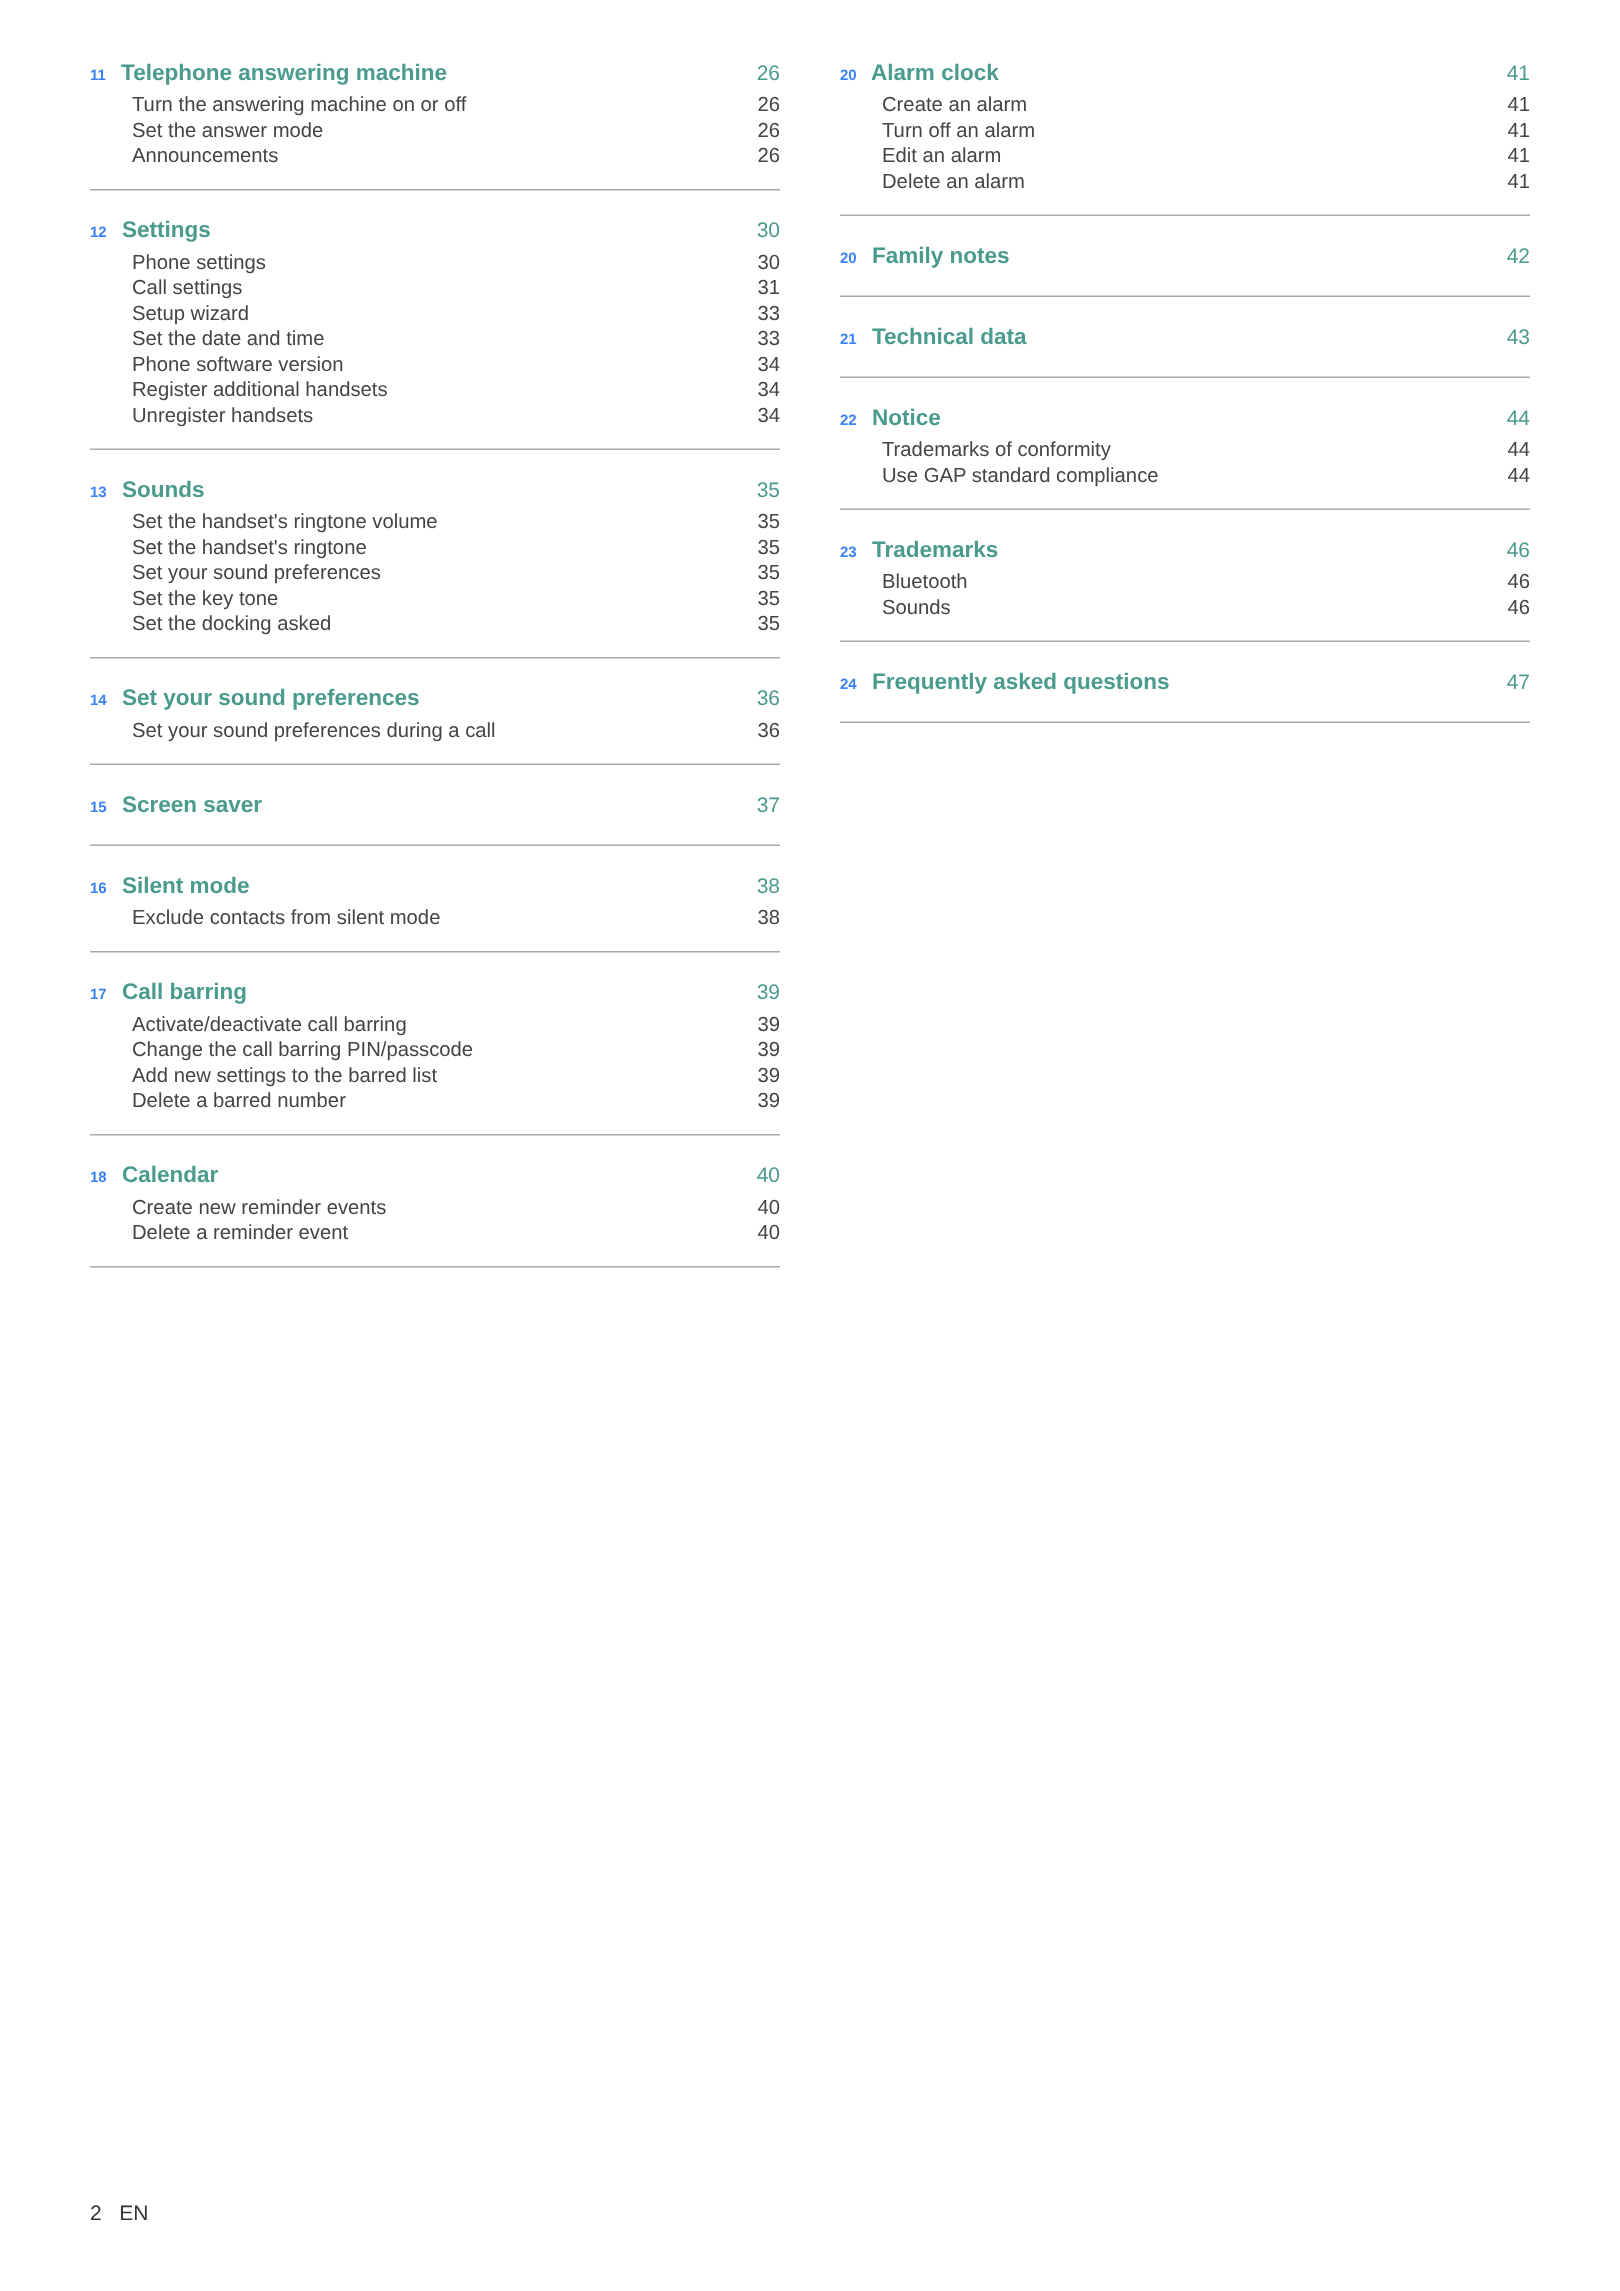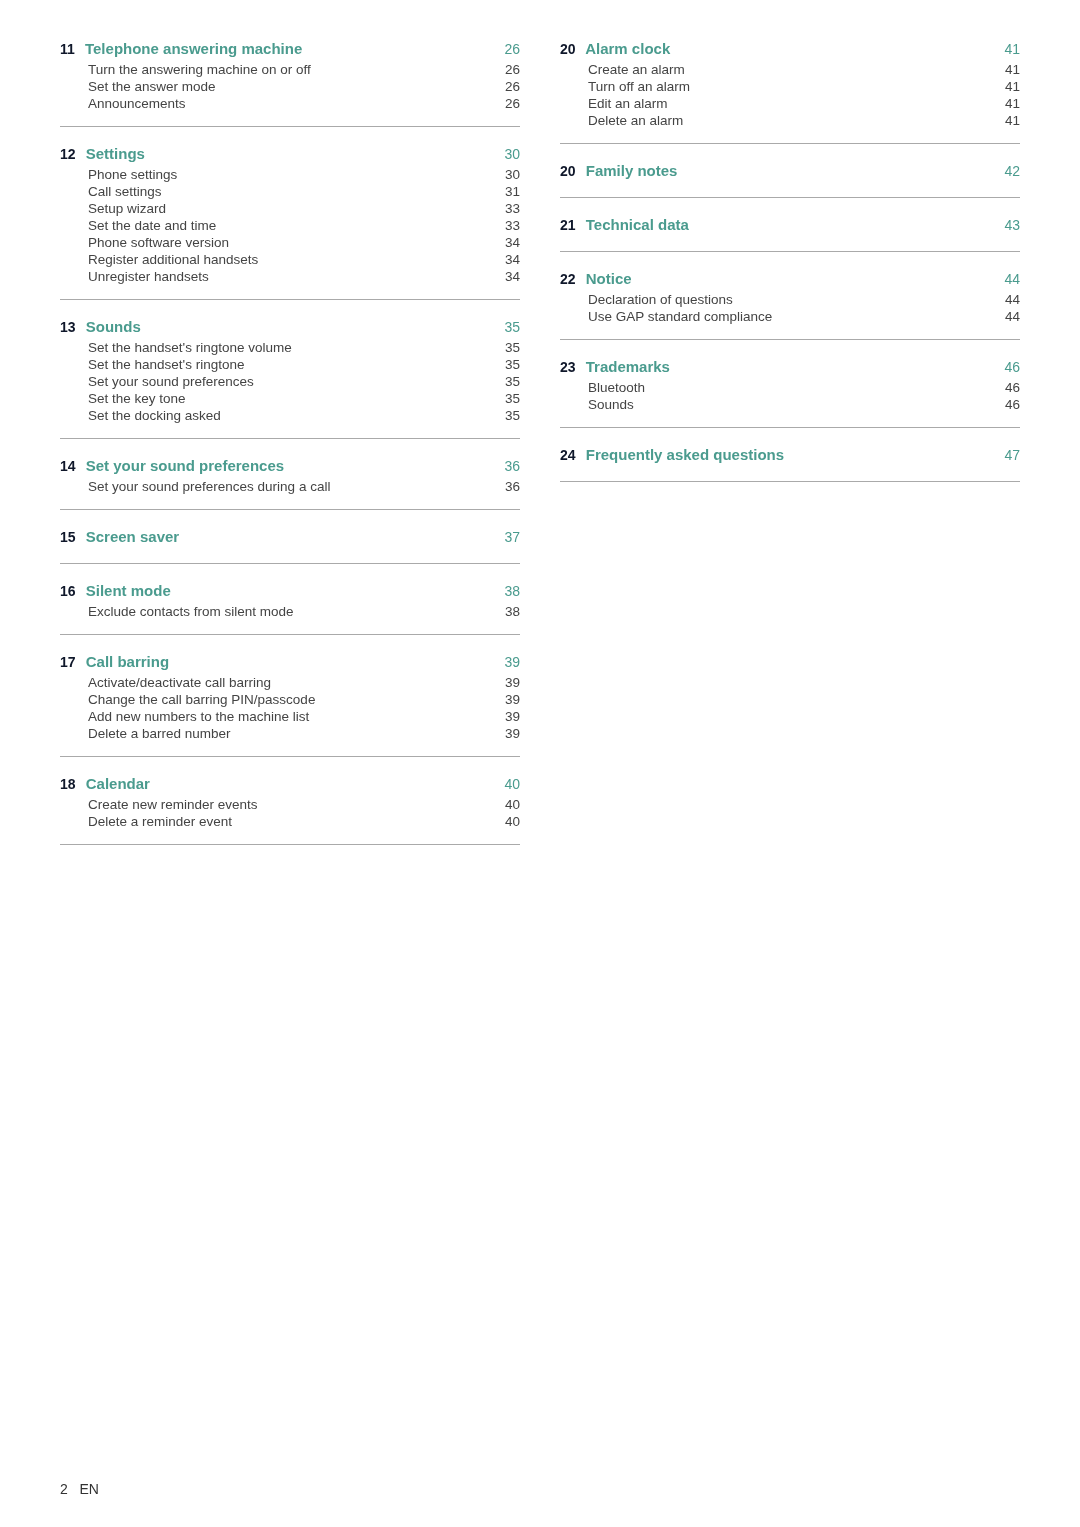--- a/index.html
+++ b/index.html
@@ -36,23 +36,23 @@
       margin-bottom: 4px;
     }
 
     .section-heading {
       font-size: 15px;
       font-weight: bold;
       color: #4a9b8e;
     }
 
     .section-number {
-      font-size: 14px;
+      font-size: 10px;
       font-weight: bold;
-      color: #0f172a;
+      color: #3b82f6;
       margin-right: 6px;
       margin-top: 12px;
     }
 
     .page-num {
       font-size: 14px;
       color: #4a9b8e;
       font-weight: normal;
     }
 
@@ -69,21 +69,21 @@
       font-weight: normal;
     }
 
     .sub-page {
       font-size: 13.5px;
       color: #444444;
     }
 
     .footer {
       position: absolute;
-      bottom: 30px;
+      bottom: 44px;
       left: 60px;
       font-size: 14px;
       color: #333;
     }
   </style>
 </head>
 <body>
 
 <div class="page-content">
   <div class="column" id="left-col">
@@ -198,21 +198,21 @@
         </div>
         <div class="toc-sub-item">
           <span class="sub-label">Activate/deactivate call barring</span>
           <span class="sub-page">39</span>
         </div>
         <div class="toc-sub-item">
           <span class="sub-label">Change the call barring PIN/passcode</span>
           <span class="sub-page">39</span>
         </div>
         <div class="toc-sub-item">
-          <span class="sub-label">Add new numbers to the machine list</span>
+          <span class="sub-label">Add new settings to the barred list</span>
           <span class="sub-page">39</span>
         </div>
         <div class="toc-sub-item">
           <span class="sub-label">Delete a barred number</span>
           <span class="sub-page">39</span>
         </div>
       </div>
       <div class="toc-section">
         <div class="toc-section-title">
           <span class="section-heading"><span class="section-number">18</span> Calendar</span>
@@ -262,21 +262,21 @@
           <span class="section-heading"><span class="section-number">21</span> Technical data</span>
           <span class="page-num">43</span>
         </div>
       </div>
       <div class="toc-section">
         <div class="toc-section-title">
           <span class="section-heading"><span class="section-number">22</span> Notice</span>
           <span class="page-num">44</span>
         </div>
         <div class="toc-sub-item">
-          <span class="sub-label">Declaration of questions</span>
+          <span class="sub-label">Trademarks of conformity</span>
           <span class="sub-page">44</span>
         </div>
         <div class="toc-sub-item">
           <span class="sub-label">Use GAP standard compliance</span>
           <span class="sub-page">44</span>
         </div>
       </div>
       <div class="toc-section">
         <div class="toc-section-title">
           <span class="section-heading"><span class="section-number">23</span> Trademarks</span>

